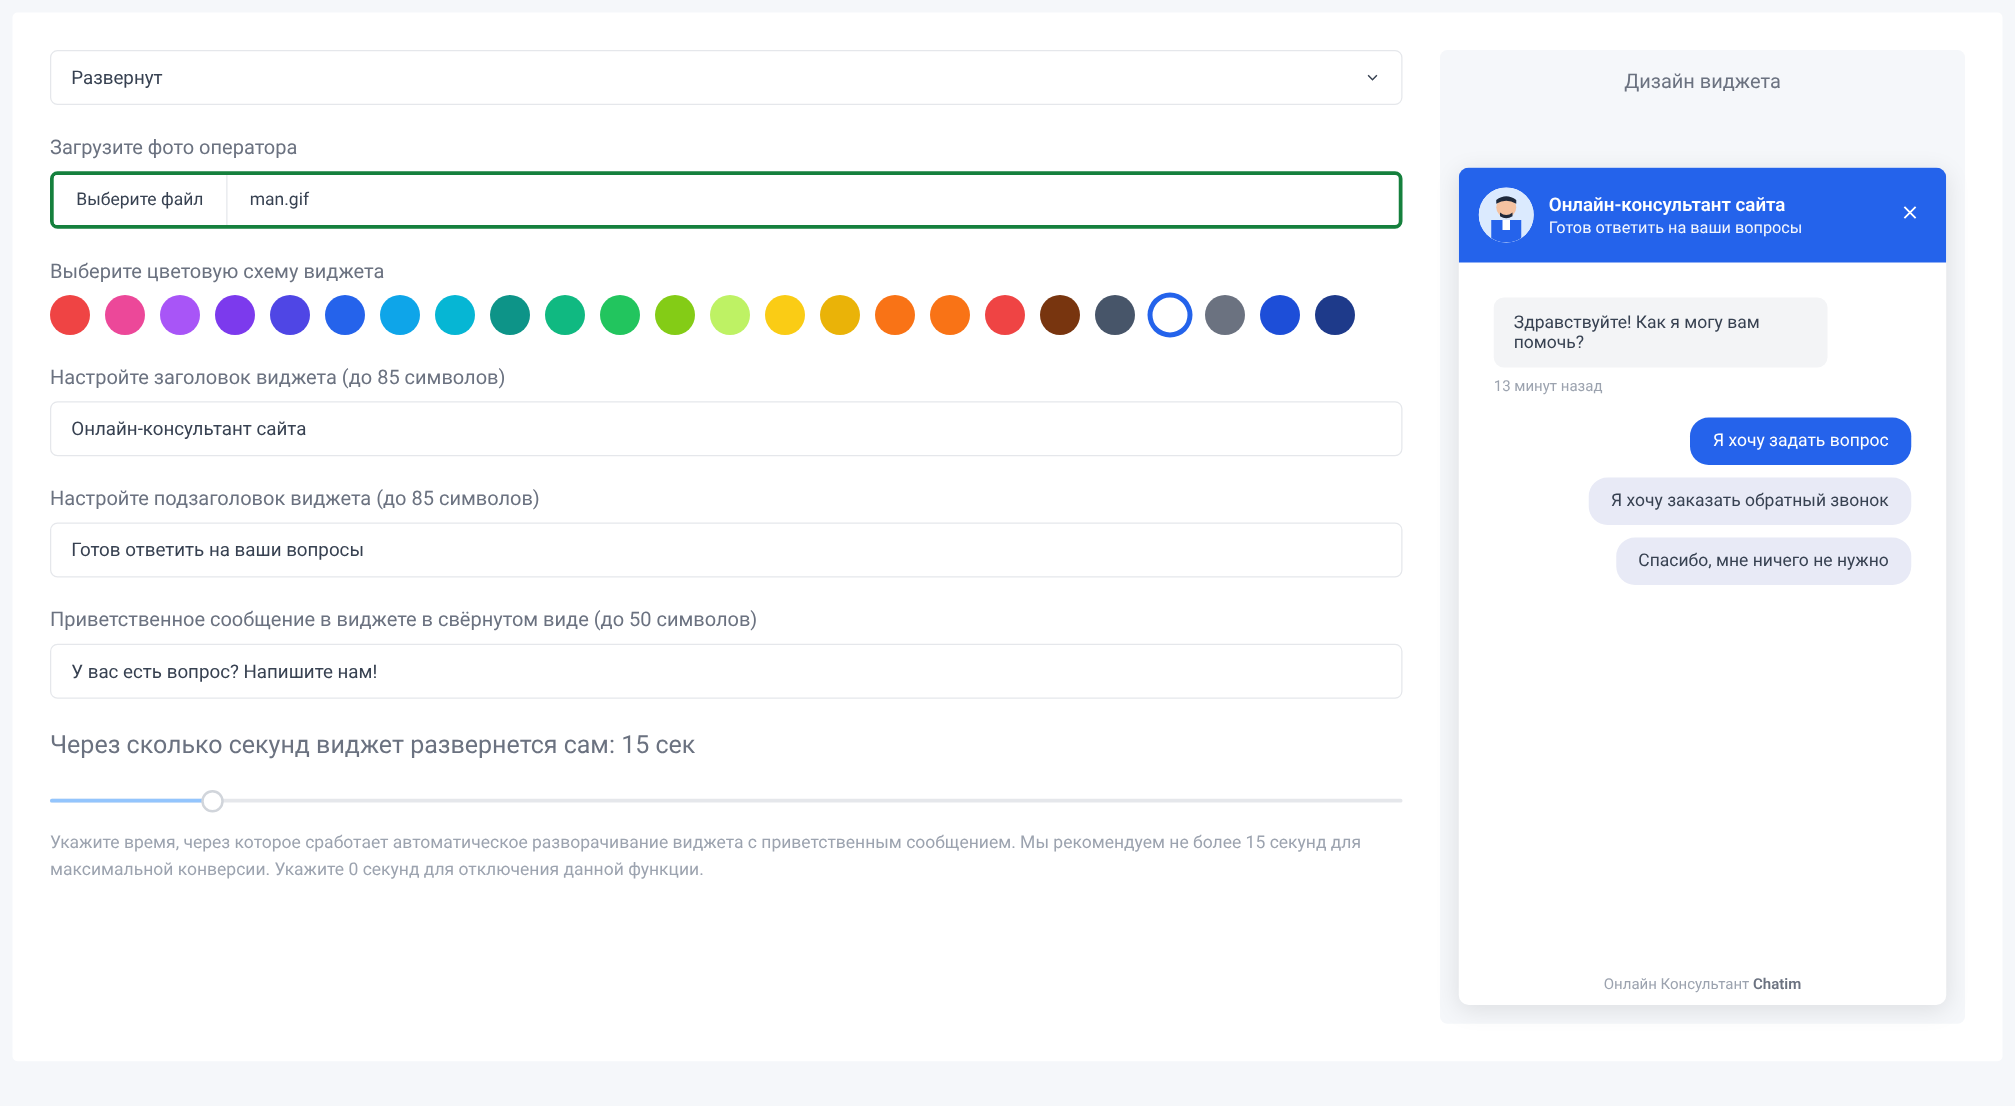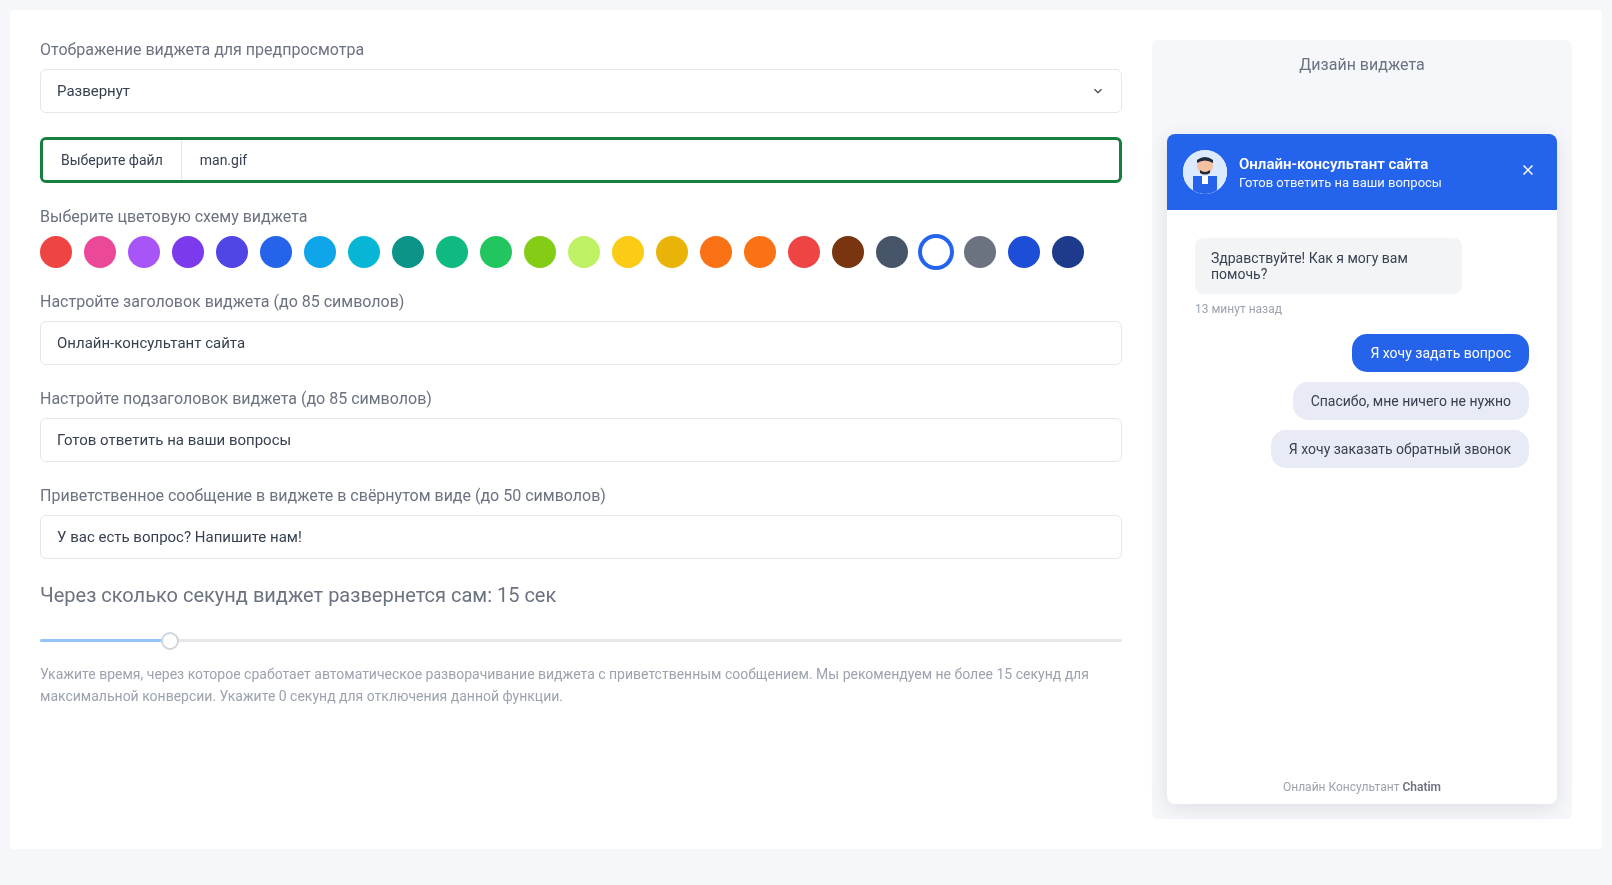--- a/index.html
+++ b/index.html
@@ -241,28 +241,28 @@
       color: #6b7280;
       font-weight: 600;
     }
   </style>
 </head>
 <body>
 
 <div class="container">
   <div class="left-panel">
     
-    <label class="label">Отображение виджета для предпросмотра</label>
     <div class="select-field">
       <span>Развернут</span>
       <svg class="chevron" viewBox="0 0 24 24" fill="none" stroke="#374151" stroke-width="2">
           <path d="M6 9l6 6 6-6"></path>
         </svg>
     </div>
 
+    <label class="label">Загрузите фото оператора</label>
     <div class="file-input">
       <div class="file-button">Выберите файл</div>
       <div class="file-name">man.gif</div>
     </div>
 
     <label class="label">Выберите цветовую схему виджета</label>
     <div class="color-grid" id="color-grid">
         <div class="color-swatch" style="background: rgb(239, 68, 68);"></div>
         <div class="color-swatch" style="background: rgb(236, 72, 153);"></div>
         <div class="color-swatch" style="background: rgb(168, 85, 247);"></div>
@@ -333,22 +333,22 @@
           <svg width="18" height="18" viewBox="0 0 24 24" fill="none" stroke="currentColor" stroke-width="2">
               <path d="M18 6L6 18M6 6l12 12"></path>
             </svg>
         </div>
       </div>
       <div class="chat-body">
         <div class="msg-incoming">Здравствуйте! Как я могу вам помочь?</div>
         <div class="msg-time">13 минут назад</div>
         <div id="quick-replies">
             <div class="quick-reply primary">Я хочу задать вопрос</div>
+            <div class="quick-reply secondary">Я хочу заказать обратный звонок</div>
             <div class="quick-reply secondary">Спасибо, мне ничего не нужно</div>
-            <div class="quick-reply secondary">Я хочу заказать обратный звонок</div>
           </div>
       </div>
       <div class="chat-footer">
         <span>Онлайн Консультант </span><b>Chatim</b>
       </div>
     </div>
   </div>
 </div>
 
 </body></html>

